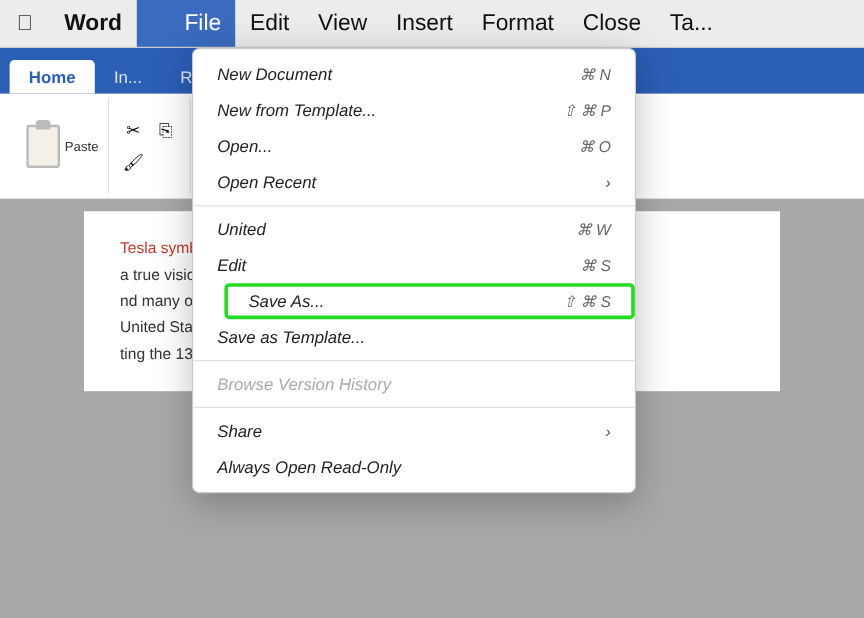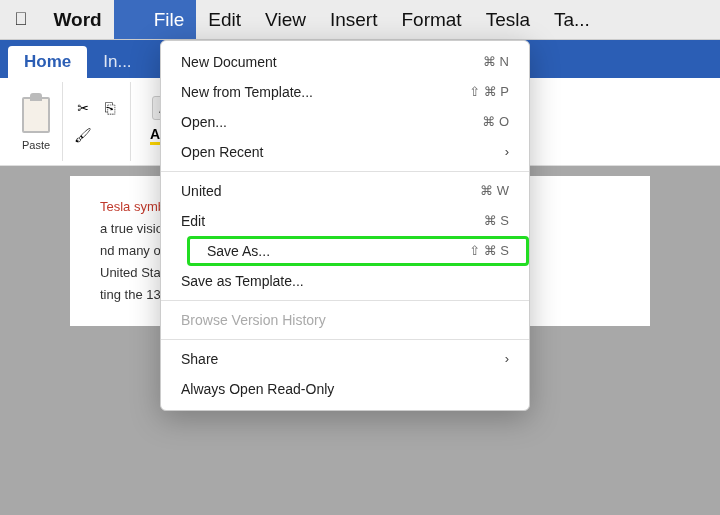--- a/index.html
+++ b/index.html
@@ -54,21 +54,21 @@
     }
     .ribbon-tabs {
       height: 38px;
       display: flex;
       align-items: flex-end;
       padding-left: 8px;
       background: #2b5eb5;
     }
     .ribbon-tab {
       padding: 6px 16px;
-      font-size: 17px;
+      font-size: 14px;
       color: rgba(255,255,255,0.85);
       cursor: pointer;
       border-radius: 4px 4px 0 0;
     }
     .ribbon-tab.active {
       background: white;
       color: #2b5eb5;
       font-weight: 600;
     }
     .ribbon-toolbar {
@@ -84,21 +84,21 @@
       flex-direction: column;
       align-items: center;
       padding: 0 8px;
       border-right: 1px solid #e0e0e0;
       height: 100%;
       justify-content: center;
     }
     .toolbar-group:last-child { border-right: none; }
     .paste-btn {
       display: flex;
-      flex-direction: column;
+      flex-direction: row;
       align-items: center;
       cursor: pointer;
     }
     .paste-icon {
       width: 36px;
       height: 44px;
       position: relative;
       display: flex;
       align-items: center;
       justify-content: center;
@@ -210,27 +210,28 @@
       width: 370px;
       background: white;
       border: 1px solid #ccc;
       border-radius: 6px;
       box-shadow: 0 8px 30px rgba(0,0,0,0.25);
       z-index: 1000;
       padding: 6px 0;
     }
     .menu-item-row {
       display: flex;
-      align-items: flex-start;
+      align-items: center;
       justify-content: space-between;
       padding: 7px 20px 7px 20px;
       font-size: 14px;
       color: #222;
       cursor: pointer;
       position: relative;
+      font-style: italic;
     }
     .menu-item-row.highlighted {
       background: transparent;
       outline: 3px solid #22dd22;
       outline-offset: -3px;
       border-radius: 4px;
       font-weight: 500;
       margin-left: 26px;
     }
     .menu-item-row.disabled {
@@ -258,21 +259,21 @@
 <body>
 
 <div class="mac-menubar">
   <span class="apple-logo"></span>
   <div class="menu-item bold">Word</div>
   <div class="menu-item active">File</div>
   <div class="menu-item">Edit</div>
   <div class="menu-item">View</div>
   <div class="menu-item">Insert</div>
   <div class="menu-item">Format</div>
-  <div class="menu-item">Tesla</div>
+  <div class="menu-item">Close</div>
   <div class="menu-item">Ta...</div>
 </div>
 
 <div class="ribbon-area">
   <div class="ribbon-tabs">
     <div class="ribbon-tab active">Home</div>
     <div class="ribbon-tab">In...</div>
     <div class="ribbon-tab">References</div>
     <div class="ribbon-tab">N...</div>
   </div>

